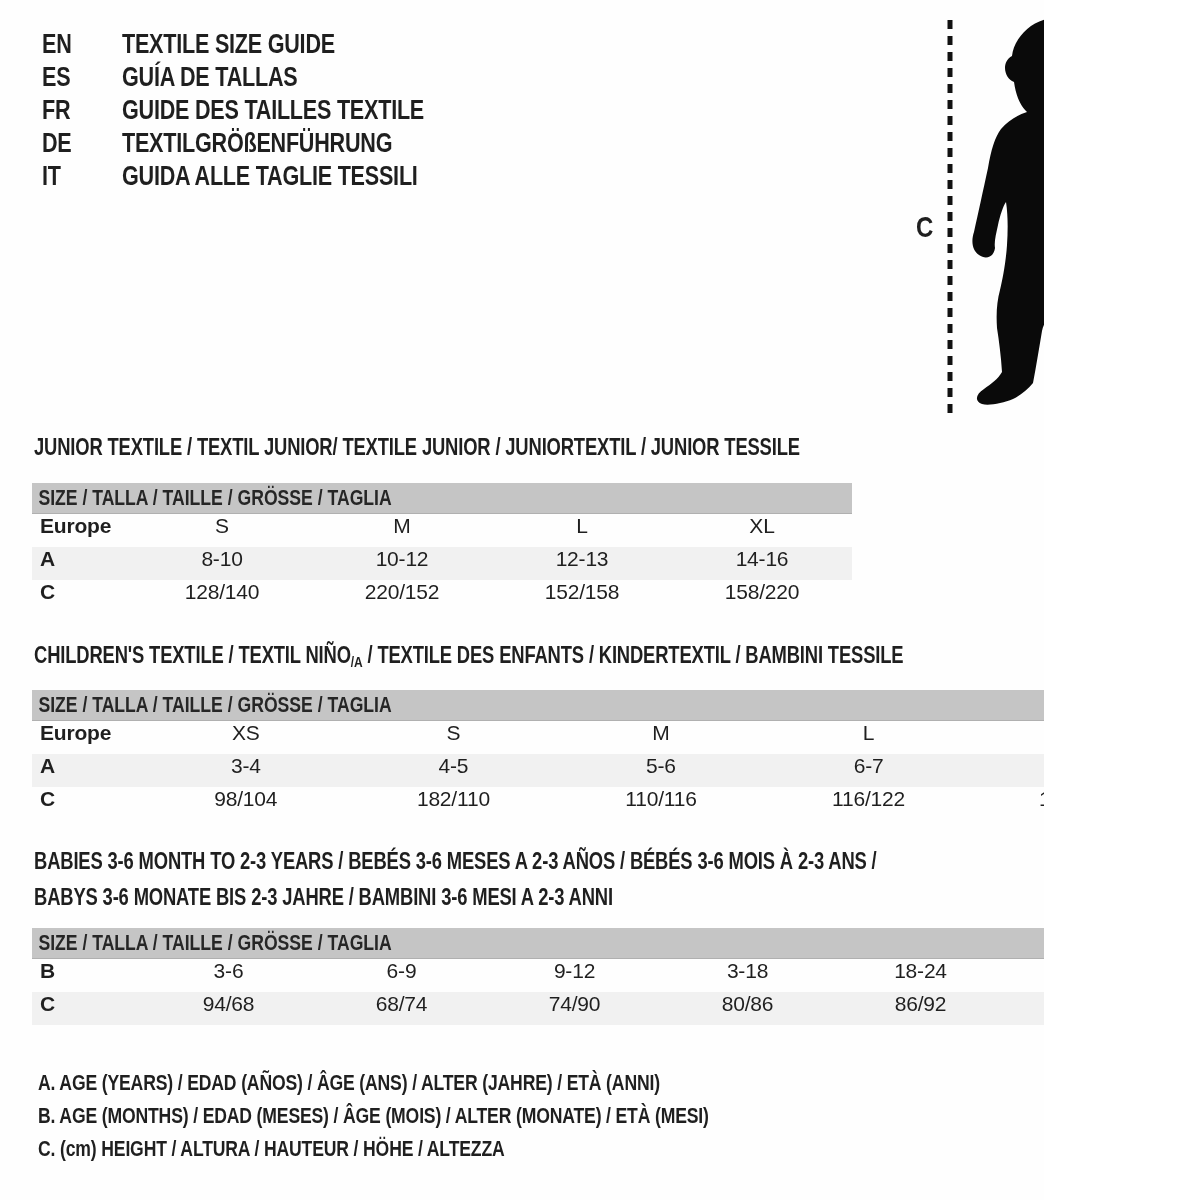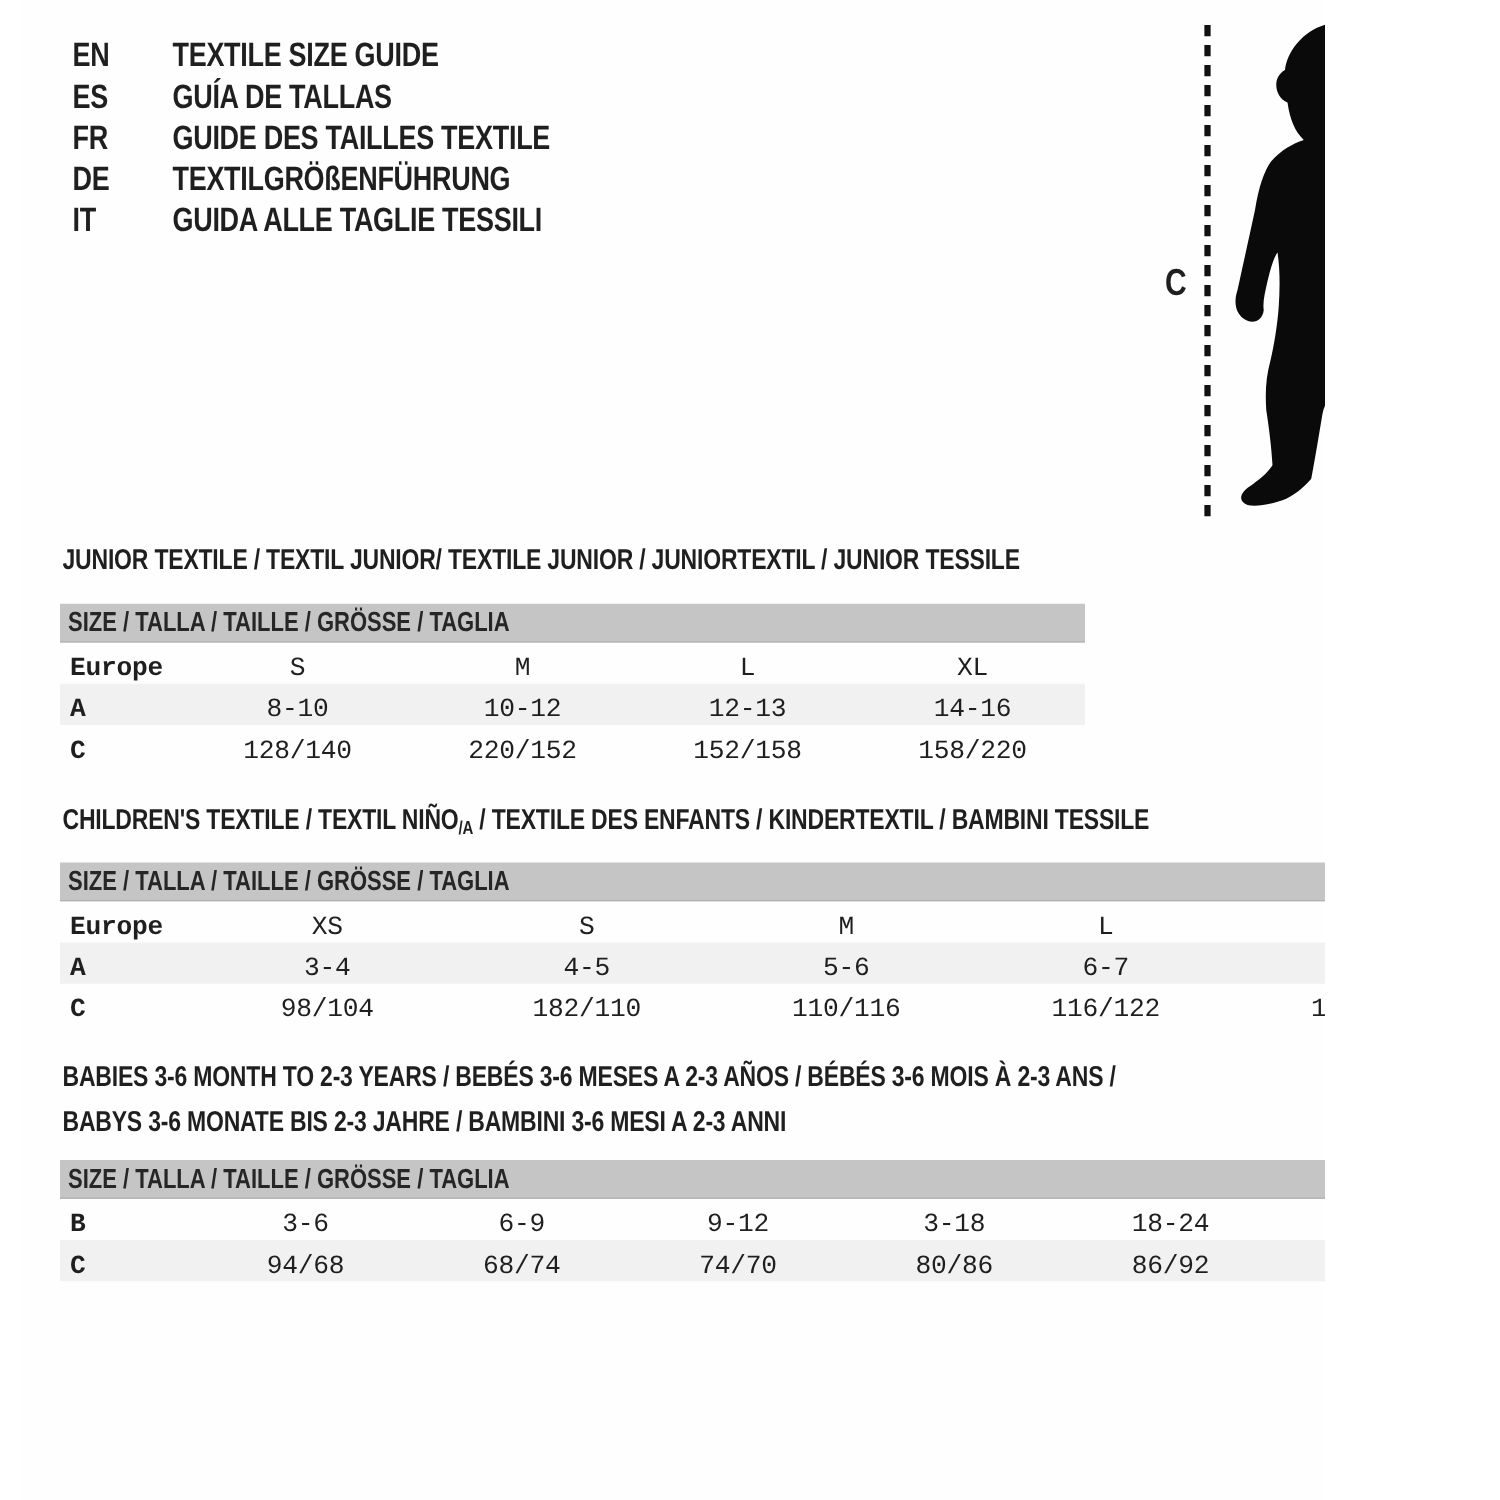--- a/index.html
+++ b/index.html
@@ -3,21 +3,20 @@
 <meta charset="utf-8">
 <style>
   html,body { margin:0; padding:0; }
   .page {
     position:relative;
     width:1044px; height:1200px;
     background: var(--bg, #fefefe);
     font-family: "Liberation Sans", "DejaVu Sans", sans-serif;
     color: var(--text, #1f1f1f);
     overflow:hidden;
-    margin-left:16px;
   }
   
   .cond { display:inline-block; transform:scaleX(0.8); transform-origin:left center; white-space:nowrap; }
 
   
   .lang-list { position:absolute; left:42px; top:28px; }
   .lang-row { display:flex; height:33px; align-items:center;
               font-weight:bold; font-size:27px; letter-spacing:-0.3px;
               transform:scaleX(0.8); transform-origin:left center; white-space:nowrap; }
   .lang-code { width:100px; }
@@ -32,21 +31,21 @@
   .sec-title { position:absolute; left:34px; font-weight:bold; font-size:23px;
                letter-spacing:-0.2px; white-space:nowrap;
                transform:scaleX(0.8); transform-origin:left center; }
   .sec-title .sub { font-size:15px; position:relative; top:4px; }
 
   
   .g-table { position:absolute; left:32px; }
   .t-head { height:30px; background: var(--bar, #c5c5c5);
             border-bottom:1px solid #b0b0b0; }
   .t-head .cond { font-weight:bold; font-size:22px; line-height:29px; padding-left:8px; color:#262626; }
-  .t-row { display:flex; height:33px; align-items:flex-end; font-size:21px; letter-spacing:-0.2px;font-family:Liberation Mono, monospace; }
+  .t-row { display:flex; height:33px; align-items:flex-start; font-size:21px; letter-spacing:-0.2px; }
   .t-row.shade { background: var(--shade, #f1f1f1); }
   .t-label { font-weight:bold; padding-left:8px; box-sizing:border-box; }
   .w-junior .t-label { width:100px; }
   .w-wide  .t-label { width:110px; }
   .t-cell { flex:1; text-align:center; }
 
   
   .legend { position:absolute; left:38px; top:1070px; }
   .legend-line { height:33px; font-weight:bold; font-size:22px; letter-spacing:-0.2px;
                  transform:scaleX(0.8); transform-origin:left center; white-space:nowrap; }
@@ -205,21 +204,26 @@
       <span class="t-cell">6-9</span>
       <span class="t-cell">9-12</span>
       <span class="t-cell">3-18</span>
       <span class="t-cell">18-24</span>
       <span class="t-cell">24-36</span>
     </div>
     <div class="t-row shade">
       <span class="t-label">C</span>
       <span class="t-cell">94/68</span>
       <span class="t-cell">68/74</span>
-      <span class="t-cell">74/70</span>
+      <span class="t-cell">74/90</span>
       <span class="t-cell">80/86</span>
       <span class="t-cell">86/92</span>
       <span class="t-cell">92/98</span>
     </div>
   </div>
 
+  <div class="legend">
+    <div class="legend-line">A. AGE (YEARS) / EDAD (AÑOS) / ÂGE (ANS) / ALTER (JAHRE) / ETÀ (ANNI)</div>
+    <div class="legend-line">B. AGE (MONTHS) / EDAD (MESES) / ÂGE (MOIS) / ALTER (MONATE) / ETÀ (MESI)</div>
+    <div class="legend-line">C. (cm) HEIGHT / ALTURA / HAUTEUR / HÖHE / ALTEZZA</div>
+  </div>
 
 </div>
 
 </body></html>

